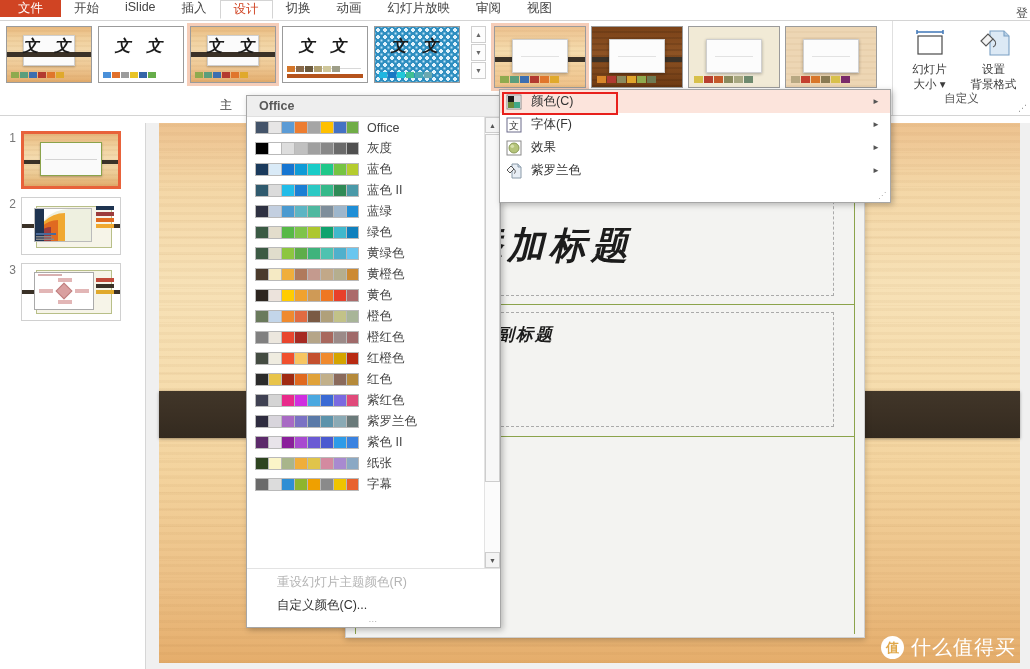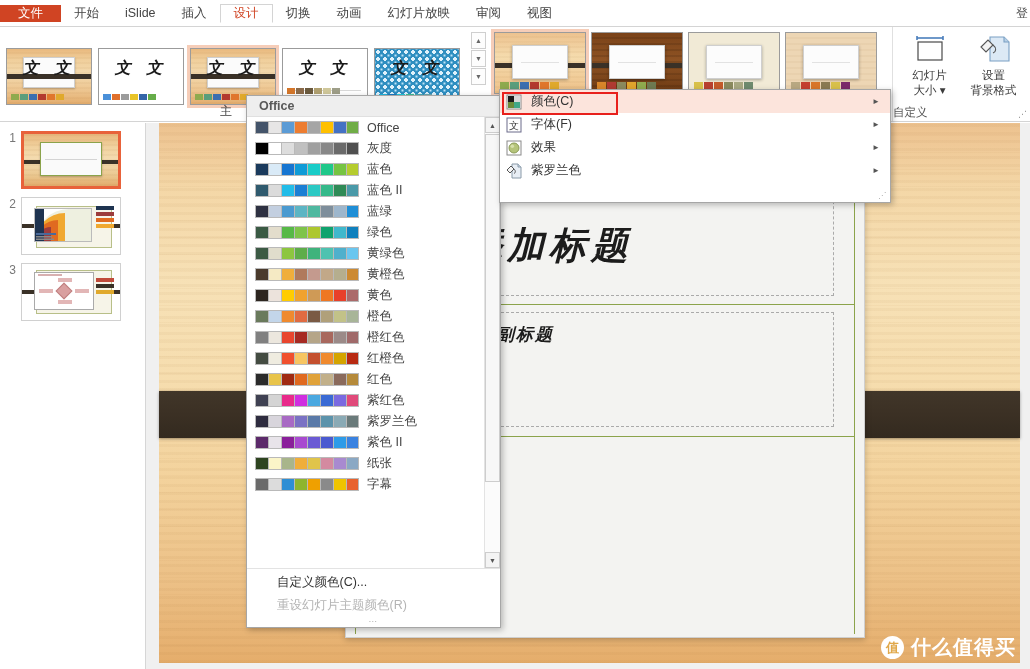--- a/index.html
+++ b/index.html
@@ -7,21 +7,21 @@
   body{
     font-family:"Liberation Sans","DejaVu Sans",sans-serif;
     font-size:12px;
     color:#333;
     background:#fff;
     position:relative;
   }
 
   
   #ribbon-tabs{
-    height:27px; display:flex; align-items:center;
+    height:21px; display:flex; align-items:flex-start;
     border-bottom:1px solid #d4d4d4; background:#fff;
     position:relative;
   }
   .tab{
     display:flex; align-items:center; padding:0 13px;
     font-size:12.5px; color:#444; cursor:default; white-space:nowrap;
   }
   .tab.file{
     background:#d04423; color:#fff; padding:0 18px; font-size:12.5px;
   }
@@ -36,21 +36,21 @@
   }
 
   
   #ribbon{
     height:95px; background:#fff; border-bottom:1px solid #d4d4d4;
     display:flex; position:relative;
   }
   
   #theme-group{
     width:492px; position:relative; padding:5px 0 0 6px;
-    display:flex; align-items:center;
+    display:flex; align-items:flex-start;
   }
   .thumbs{ display:flex; gap:6px; }
   .theme-thumb{
     width:86px; height:57px; border:1px solid #9b9b9b; background:#fff;
     position:relative; overflow:hidden; cursor:pointer;
   }
   .theme-thumb.sel{ outline:3px solid #f6cdb8; border-color:#9b9b9b; }
   .tt-wood{
     position:absolute; inset:0;
     background:
@@ -116,21 +116,21 @@
   
   #custom-group{
     flex:1; border-left:1px solid #e0e0e0; position:relative; padding-top:4px;
     display:flex; justify-content:center; gap:6px;
   }
   .big-btn{
     width:58px; text-align:center; cursor:pointer; padding-top:3px;
   }
   .big-btn .lbl{ font-size:11.5px; line-height:13px; color:#3b3b3b; margin-top:2px; }
   #group-caption{
-    position:absolute; bottom:1px; left:0; right:0; text-align:left;
+    position:absolute; bottom:9px; left:0; right:0; text-align:center;
     font-size:11.5px; color:#555;
   }
   #ribbon-corner{ position:absolute; right:3px; bottom:2px; font-size:9px; color:#999; }
 
   
   #workspace{ position:absolute; top:123px; left:0; right:0; bottom:0; background:#fff; }
   #slide-panel{
     position:absolute; left:0; top:0; bottom:0; width:146px;
     background:#fff; border-right:1px solid #d6d6d6;
   }
@@ -280,21 +280,21 @@
 
   
   #watermark{
     position:absolute; right:14px; bottom:8px; display:flex; align-items:center; gap:7px; z-index:20;
   }
   #wm-circle{
     width:23px; height:23px; border-radius:50%; background:#fff;
     display:flex; align-items:center; justify-content:center;
     font-size:13px; color:#e0a84a; font-weight:bold;
   }
-  #wm-text{ font-size:20px; color:#fff; font-weight:bold; letter-spacing:1px; }
+  #wm-text{ font-size:20px; color:#fff; font-weight:normal; letter-spacing:1px; }
 </style>
 </head>
 <body>
 
 <div id="ribbon-tabs">
   <div class="tab file">文件</div>
   <div class="tab">开始</div>
   <div class="tab">iSlide</div>
   <div class="tab">插入</div>
   <div class="tab active">设计</div>
@@ -805,22 +805,22 @@
       </div>
 
     <div id="cl-sb">
       <div class="sb-btn" id="sb-up">▲</div>
       <div id="sb-thumb"></div>
       <div class="sb-btn" id="sb-down">▼</div>
     </div>
   </div>
 
   <div id="cl-footer">
+    <div class="cl-cmd disabled">重设幻灯片主题颜色(R)</div>
     <div class="cl-cmd">自定义颜色(C)...</div>
-    <div class="cl-cmd disabled">重设幻灯片主题颜色(R)</div>
     <div id="cl-grip">⋯</div>
   </div>
 </div>
 
 <div id="variant-menu">
 
   <div class="vm-item hl">
     <span class="vm-icon">
       <svg width="16" height="16" viewBox="0 0 16 16">
         <rect x="1" y="1" width="14" height="14" fill="#fff" stroke="#8a8a8a"></rect>

